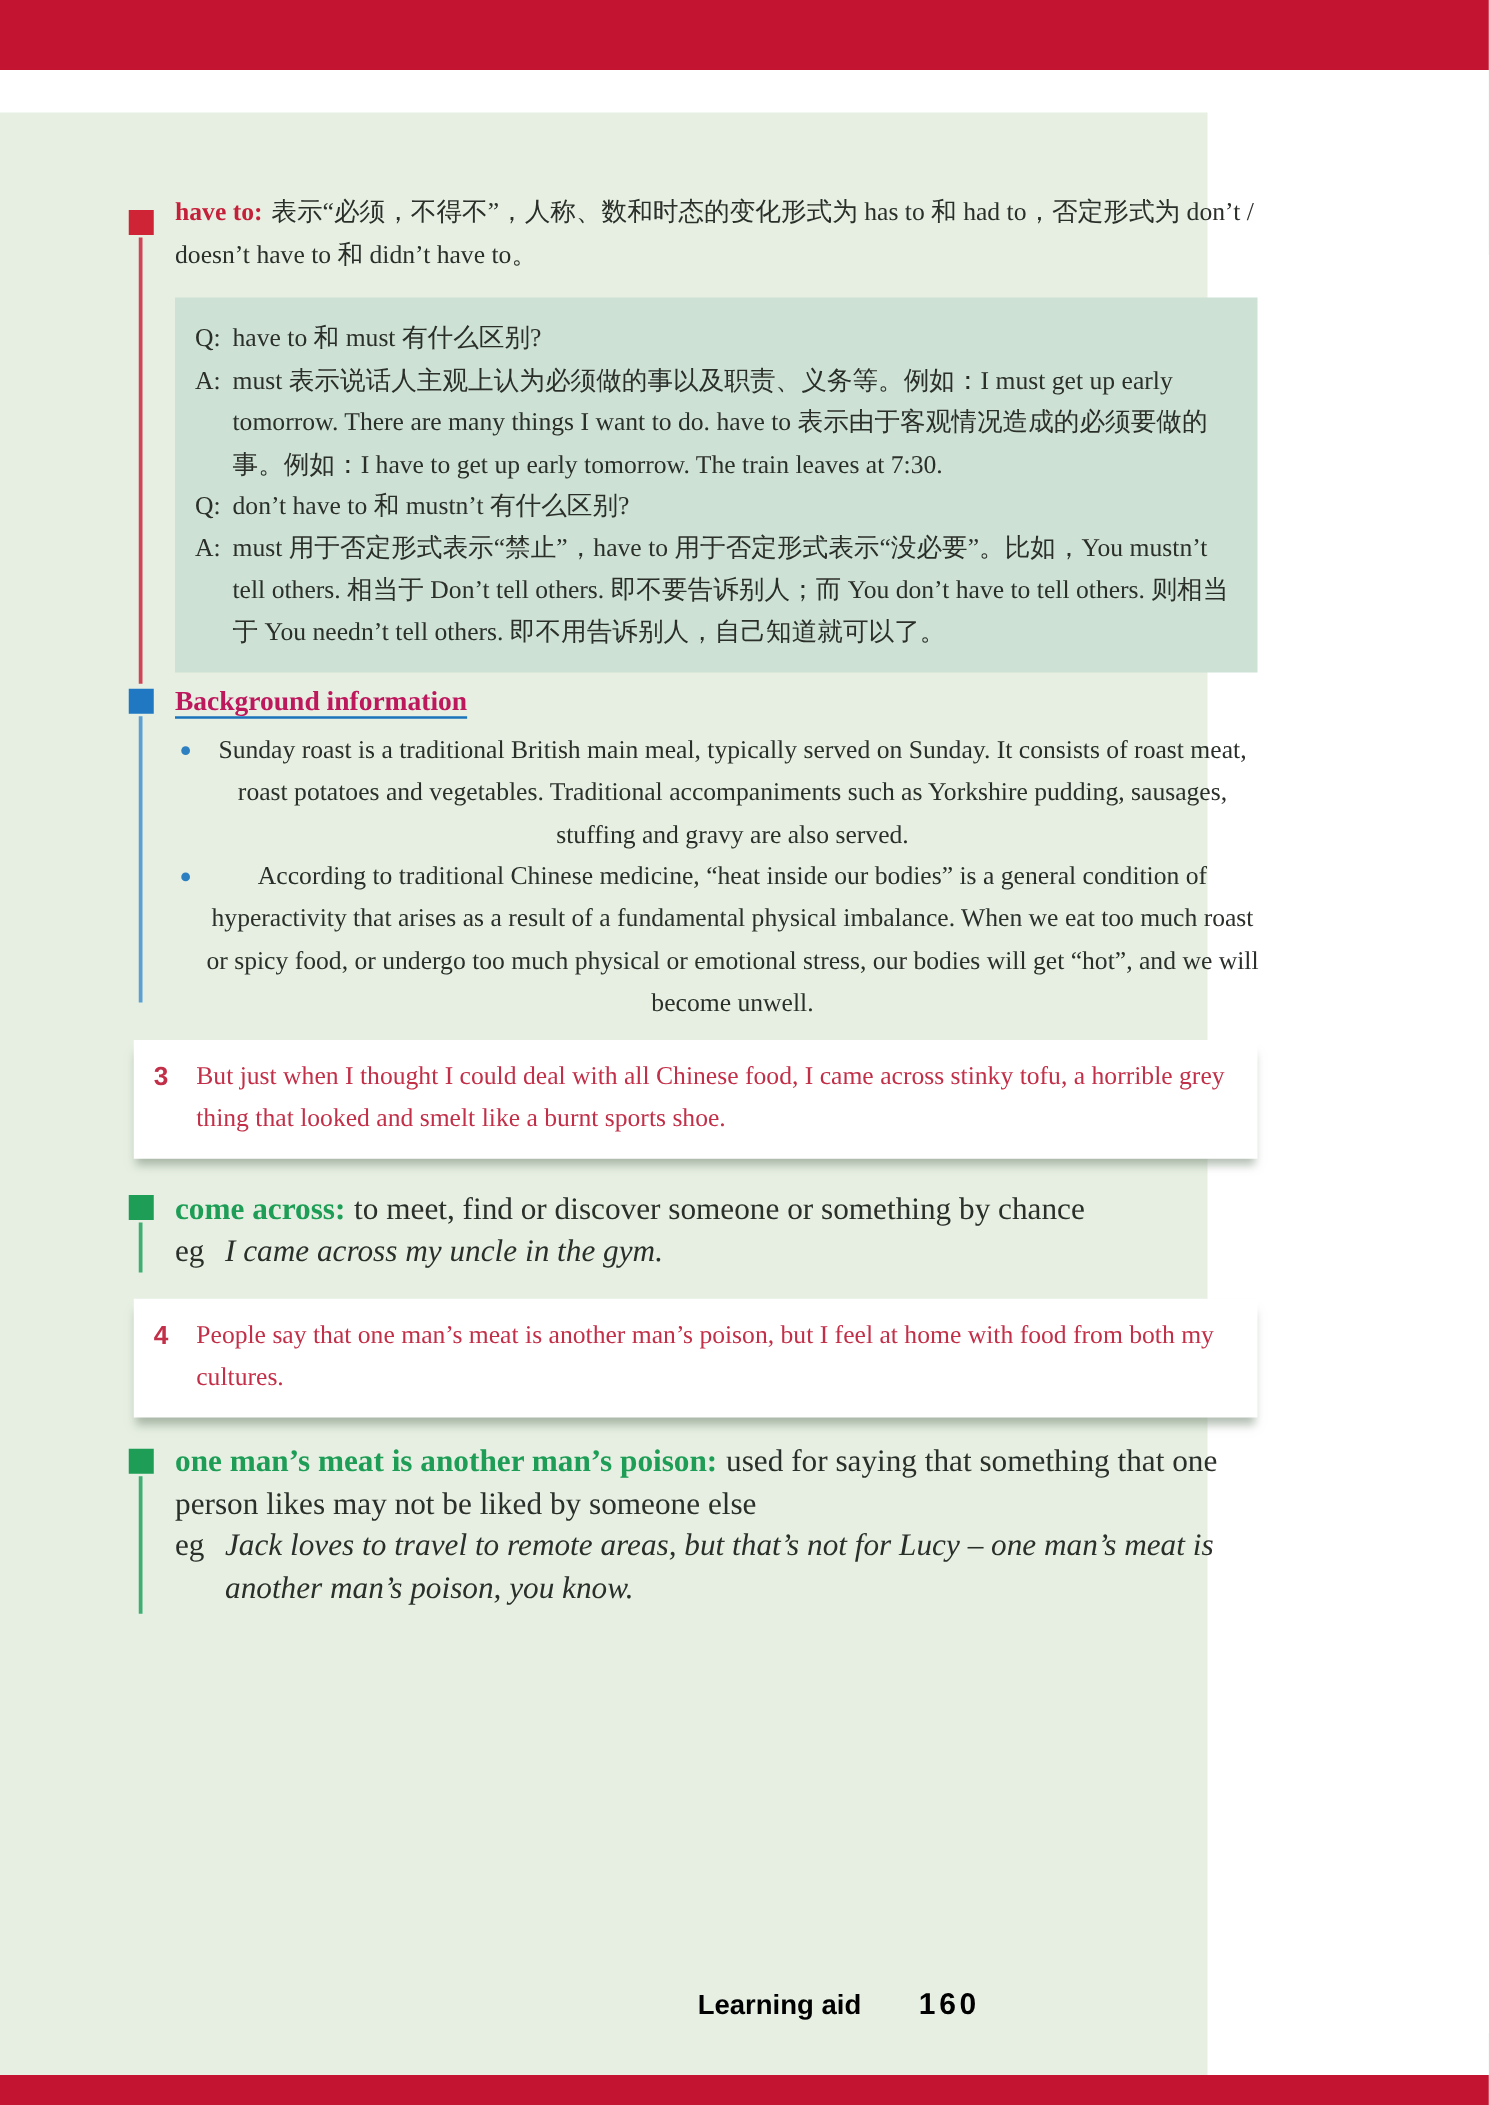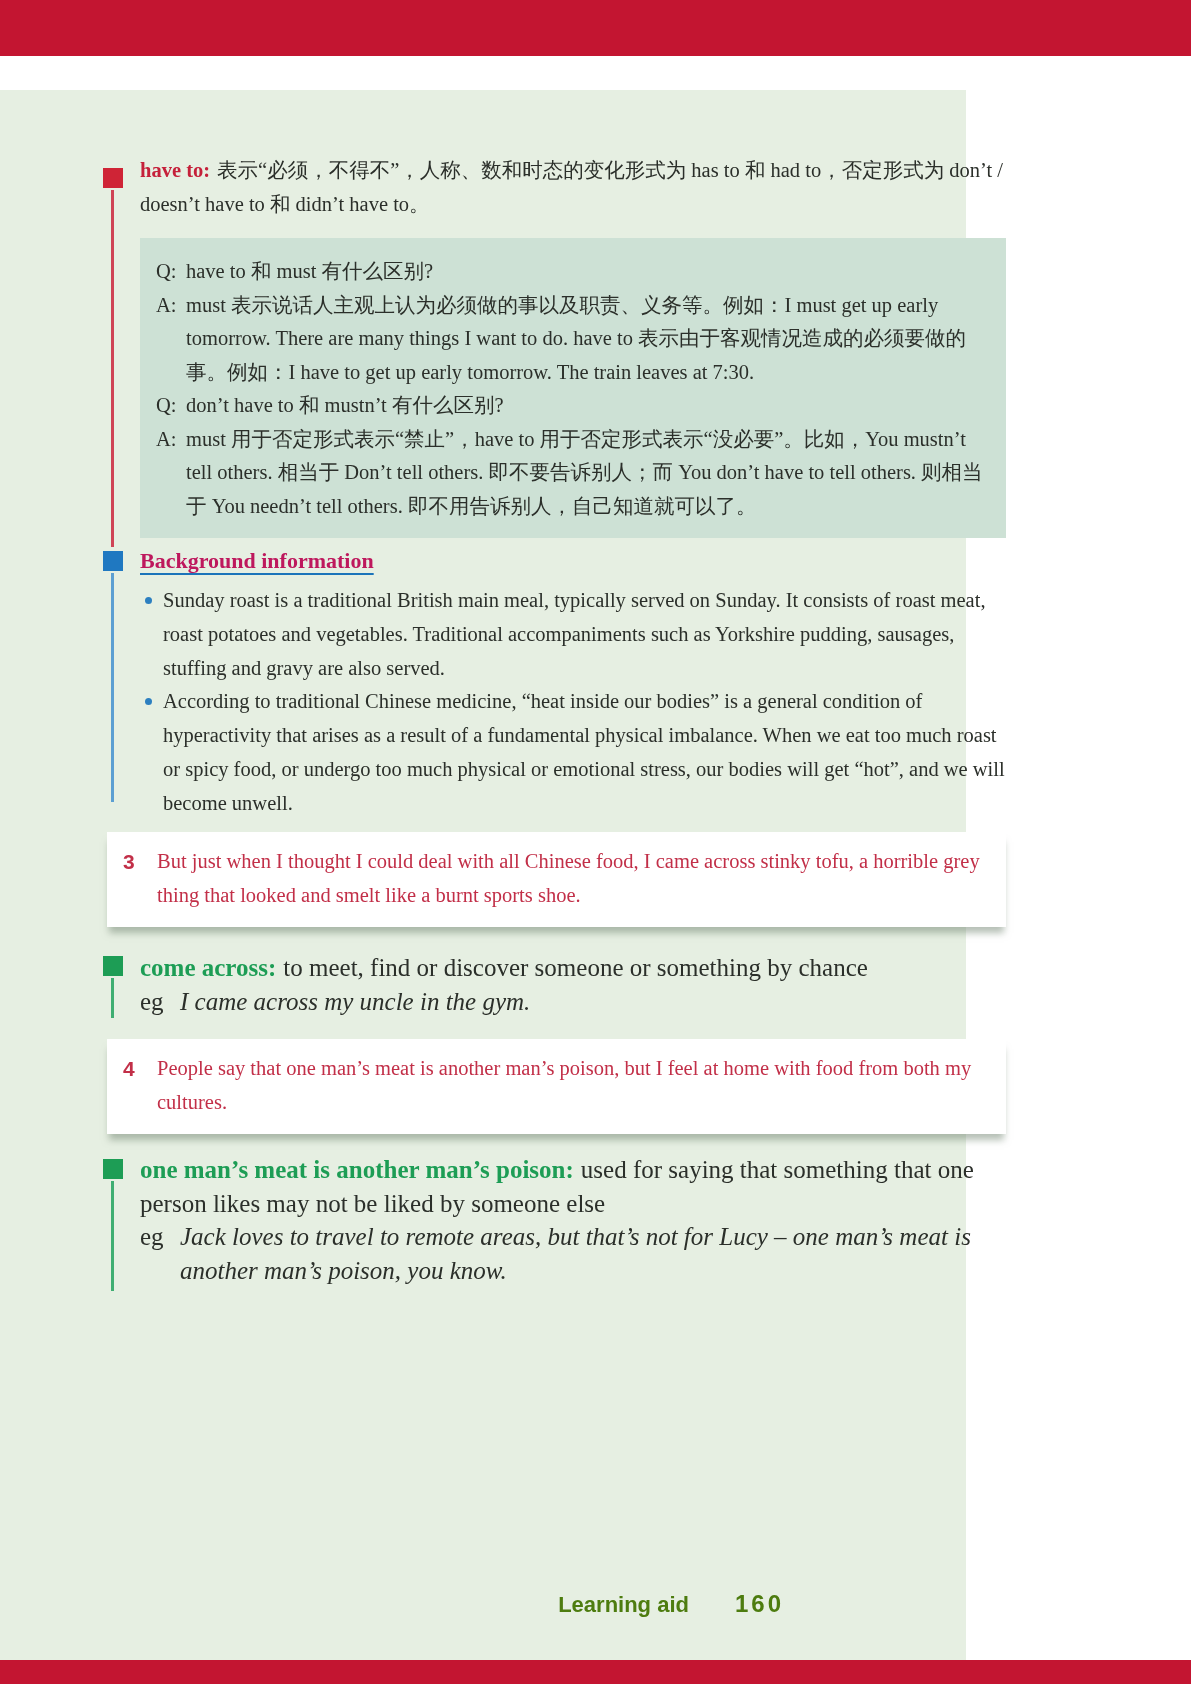--- a/index.html
+++ b/index.html
@@ -30,40 +30,40 @@
 
   .qa-box{position:absolute;left:140px;top:148px;width:866px;box-sizing:border-box;
           background:#cde1d5;padding:17px 18px 15px 16px;}
   .qa-item{position:relative;padding-left:30px;font-size:20.5px;line-height:33.5px;}
   .qa-label{position:absolute;left:0;top:0;}
 
   .bg-title{position:absolute;left:140px;top:458px;margin:0;font-size:22px;font-weight:bold;
             color:#be185d;text-decoration:underline;text-decoration-color:#1b74ba;
             text-underline-offset:5px;}
   .bg-list{position:absolute;left:145px;top:494px;width:864px;margin:0;padding:0;list-style:none;}
-  .bg-list li{position:relative;padding-left:18px;font-size:20.5px;line-height:33.8px;}
+  .bg-list li{position:relative;padding-left:18px;font-size:20.5px;line-height:33.8px;text-align:center;}
   .dot{position:absolute;left:0;top:13px;width:7px;height:7px;border-radius:50%;background:#2c7fc0;}
 
   .note{position:absolute;left:107px;width:899px;box-sizing:border-box;background:#ffffff;
         padding:13px 16px 15px 16px;box-shadow:0 8px 7px -2px rgba(120,138,120,0.55);}
   .note-inner{position:relative;padding-left:34px;color:#c22f48;font-size:20.5px;line-height:33.5px;}
   .note-num{position:absolute;left:0;top:0;font-family:"Liberation Sans","DejaVu Sans",sans-serif;
             font-weight:bold;font-size:21px;line-height:33.5px;}
   .note3{top:742px;}
   .note4{top:949px;}
 
   .entry{position:absolute;left:140px;width:868px;font-size:25px;line-height:33.5px;}
   .come-across{top:861px;}
   .one-mans{top:1063px;}
   .eg-line{position:relative;padding-left:40px;}
   .eg-label{position:absolute;left:0;top:0;}
   .eg-text{font-style:italic;text-align:right;}
 
   .footer{position:absolute;top:1500px;right:182px;display:flex;align-items:baseline;gap:46px;
-          font-family:"Liberation Sans","DejaVu Sans",sans-serif;font-weight:bold;color:#4d7c0f;}
+          font-family:"Liberation Sans","DejaVu Sans",sans-serif;font-weight:bold;color:#000000;}
   .footer-label{font-size:22px;}
   .footer-page{font-size:24px;letter-spacing:3px;}
 </style>
 </head>
 <body>
 
 <div class="bar-top"></div>
 
 <div class="page">
 

